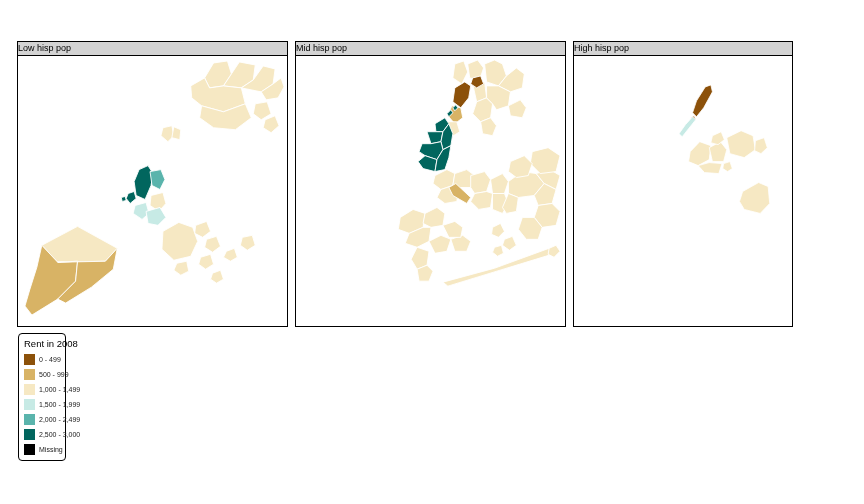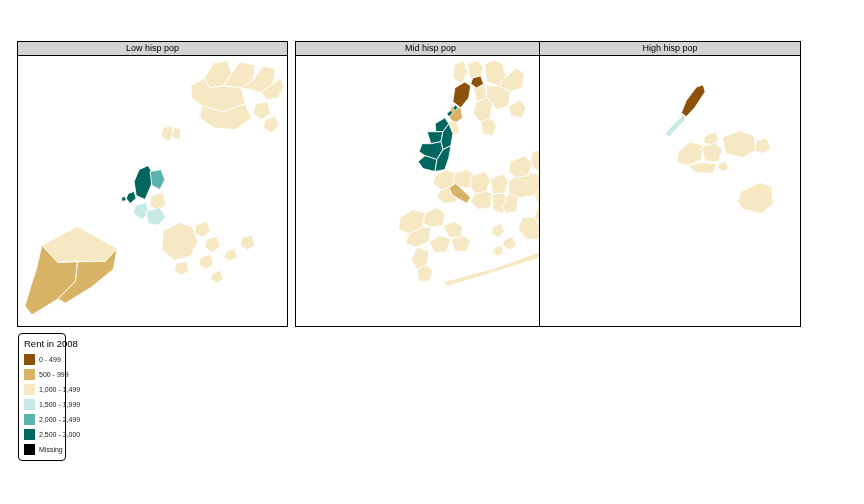--- a/index.html
+++ b/index.html
@@ -1,20 +1,20 @@
 <!DOCTYPE html>
 <html><head>
 <meta charset="utf-8">
 <style>
   html,body{margin:0;padding:0;background:#ffffff;}
   body{width:864px;height:504px;position:relative;font-family:"Liberation Sans",sans-serif;color:#000;}
   .figure{position:absolute;inset:0;}
   .panel{position:absolute;top:41px;}
   .strip{box-sizing:border-box;height:15px;background:#d3d3d3;border:1px solid #000;
-         display:flex;align-items:center;justify-content:center;font-size:9px;line-height:1;}
+         display:flex;align-items:center;font-size:9px;line-height:1;}
   .panel-body{box-sizing:border-box;height:271px;background:#ffffff;border:1px solid #000;border-top:none;overflow:hidden;}
   .panel-body svg{display:block;width:100%;height:100%;}
   .legend{position:absolute;left:18px;top:333px;width:48px;box-sizing:border-box;
           background:#fff;border:1px solid #000;border-radius:4px;padding:4px 5px 5px 5px;}
   .legend-title{font-size:9.5px;margin-bottom:5px;white-space:nowrap;}
   .legend-row{display:flex;align-items:center;margin-bottom:4px;height:11px;}
   .legend-row:last-child{margin-bottom:0;}
   .swatch{width:11px;height:11px;flex:0 0 11px;margin-right:4px;display:inline-block;}
   .legend-label{font-size:7px;white-space:nowrap;color:#1a1a1a;}
 </style>
@@ -114,21 +114,21 @@
           <polygon points="228,162 240,162 248,172 244,184 232,184 224,174" fill="#f6e8c3" stroke="#ffffff" stroke-width="0.9"></polygon>
           <polygon points="198,172 206,168 210,176 204,182 197,179" fill="#f6e8c3" stroke="#ffffff" stroke-width="0.9"></polygon>
           <polygon points="210,184 218,181 222,190 215,195 208,190" fill="#f6e8c3" stroke="#ffffff" stroke-width="0.9"></polygon>
           <polygon points="200,192 207,190 209,198 203,201 198,197" fill="#f6e8c3" stroke="#ffffff" stroke-width="0.9"></polygon>
           <polygon points="148,227 153,231 258,199 255,193 200,213" fill="#f6e8c3" stroke="#ffffff" stroke-width="0.9"></polygon>
           <polygon points="255,193 262,190 266,196 260,202 254,199" fill="#f6e8c3" stroke="#ffffff" stroke-width="0.9"></polygon>
         </svg>
     </div>
   </section>
 
-  <section class="panel" style="left:539px;width:262px">
+  <section class="panel" style="left:573px;width:220px">
     <div class="strip">
       <span>High hisp pop</span>
     </div>
     <div class="panel-body">
       <svg viewBox="0 0 274 271" preserveAspectRatio="none">
           <polygon points="149,57 154,45 165,31 172,29 174,36 163,52 154,61" fill="#8c510a" stroke="#ffffff" stroke-width="0.9"></polygon>
           <polygon points="147,62 151,60 153,64 149,66" fill="#8c510a" stroke="#ffffff" stroke-width="0.9"></polygon>
           <polygon points="132,78 136,81 153,64 149,61 140,69" fill="#c7eae5" stroke="#ffffff" stroke-width="0.9"></polygon>
           <polygon points="146,96 158,86 172,90 170,104 156,110 144,106" fill="#f6e8c3" stroke="#ffffff" stroke-width="0.9"></polygon>
           <polygon points="170,92 184,86 192,94 188,106 174,106" fill="#f6e8c3" stroke="#ffffff" stroke-width="0.9"></polygon>

